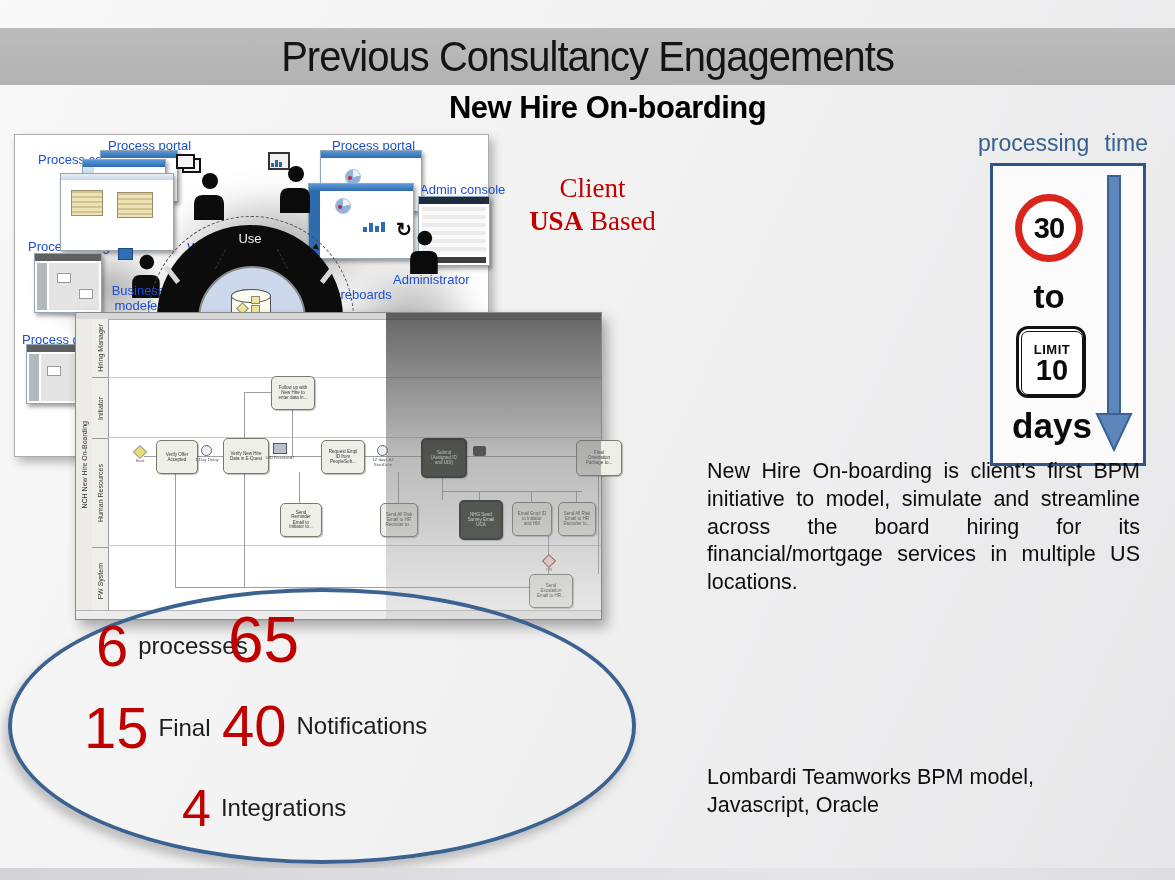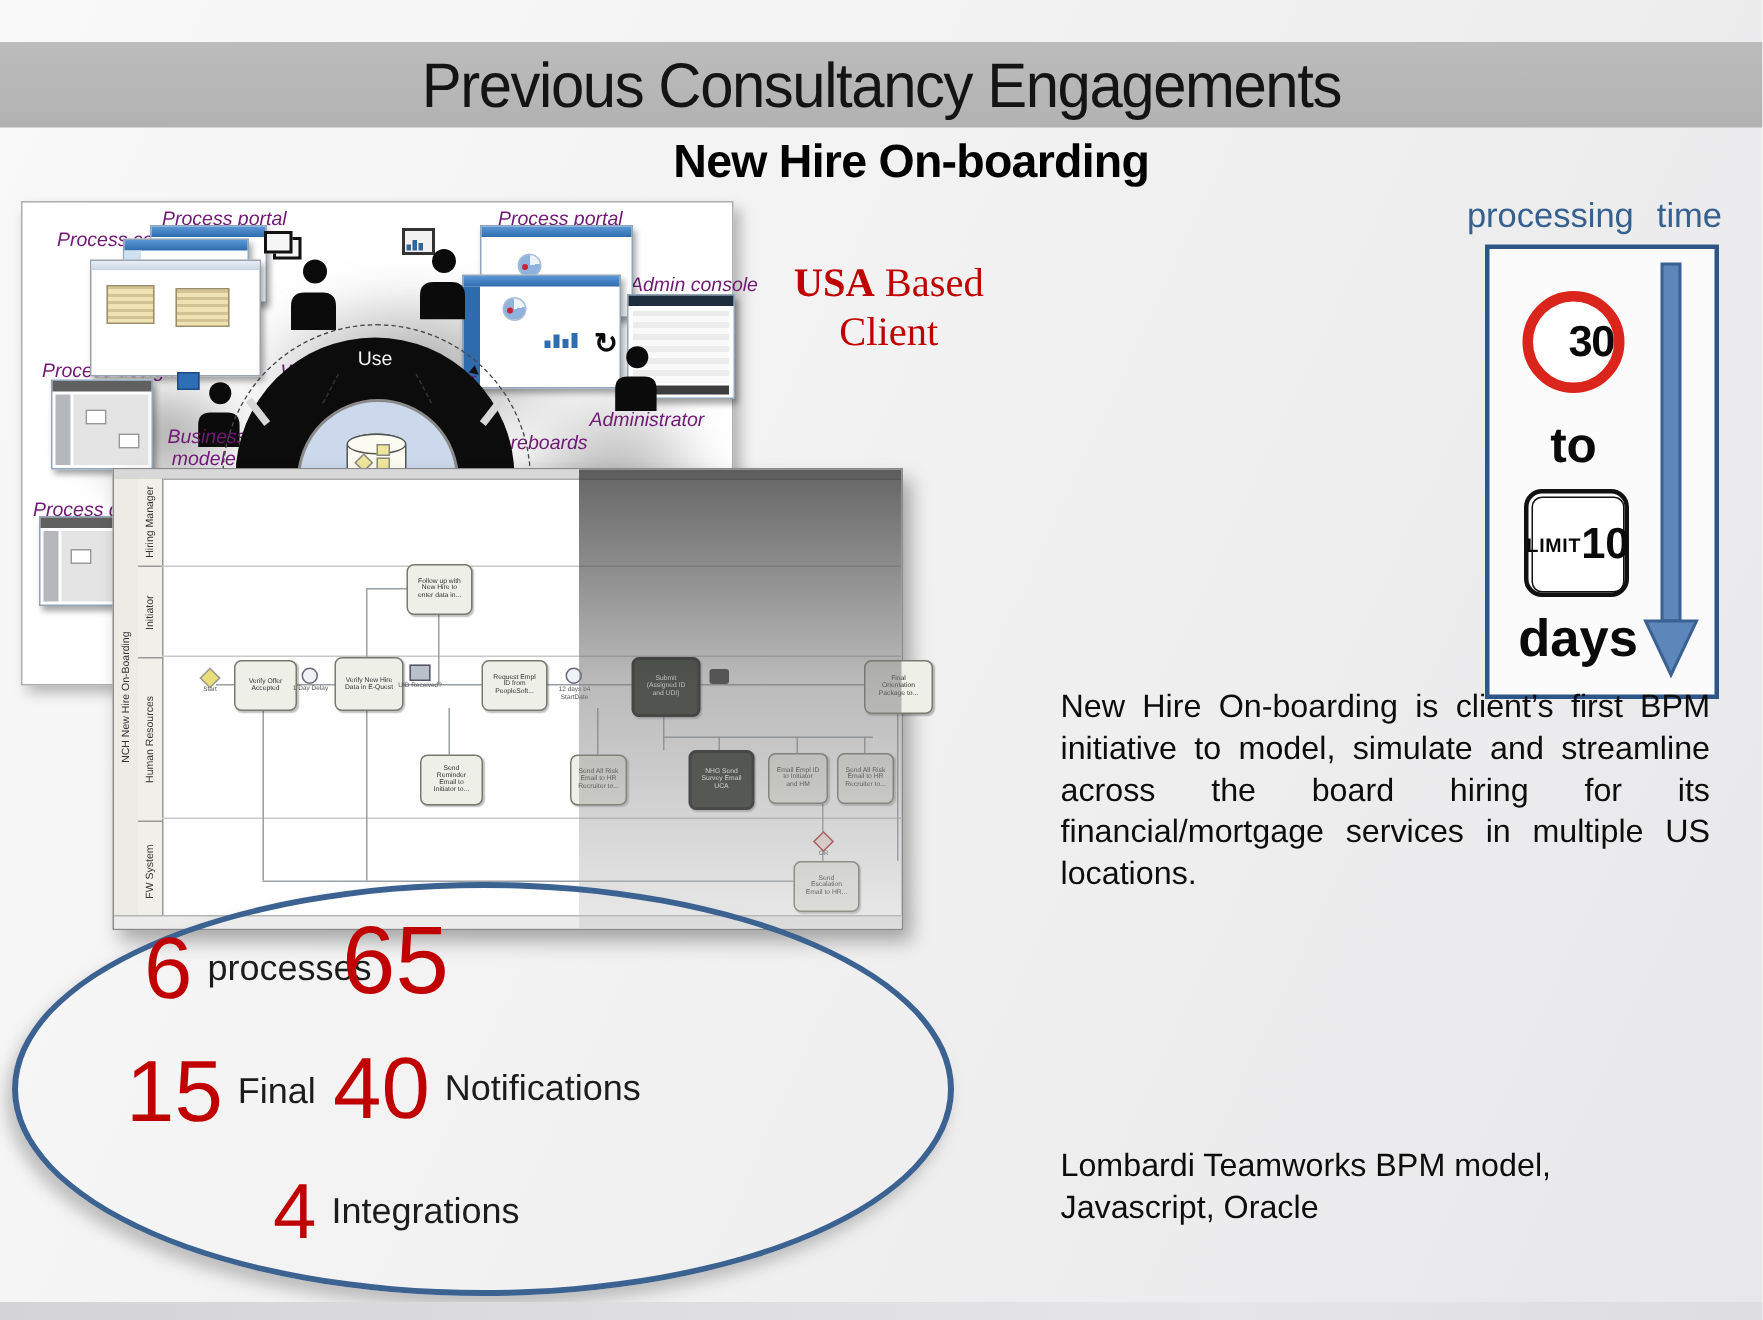--- a/index.html
+++ b/index.html
@@ -15,21 +15,21 @@
     background:linear-gradient(180deg,#bcbcbc,#b2b2b2);
     display:flex;align-items:center;justify-content:center;}
   #title-bar .t{font-size:42px;color:#141414;transform:scaleX(.95);letter-spacing:-1px;white-space:nowrap;}
   #subtitle{left:40px;top:90px;width:1135px;text-align:center;
     font-size:31px;font-weight:bold;color:#000;letter-spacing:-.5px;}
 
   
   #collage{left:14px;top:134px;width:473px;height:321px;background:#fff;
     border:1px solid #adadad;box-shadow:4px 5px 9px rgba(0,0,0,.28);}
   .smoke{position:absolute;border-radius:50%;filter:blur(12px);background:radial-gradient(rgba(70,70,70,.5),rgba(70,70,70,0) 70%);}
-  .clabel{position:absolute;font-size:13px;color:#701a75;white-space:nowrap;font-style:italic;}
+  .clabel{position:absolute;font-size:13px;color:#1d4ed8;white-space:nowrap;}
 
   .tw{position:absolute;background:#fff;border:1px solid #8fa6bb;box-shadow:2px 3px 4px rgba(0,0,0,.35);}
   .tw .h{position:absolute;left:0;top:0;right:0;height:7px;background:linear-gradient(#5a97d6,#2f6cae);}
   .tw .h.dark{background:#1d2d3e;}
   .tw .h.gray{background:#606060;}
   .tw .side{position:absolute;left:0;top:7px;bottom:0;width:11px;background:#cfe0f0;}
   .bars{position:absolute;bottom:4px;display:flex;gap:2px;align-items:flex-end;}
   .bars i{width:4px;background:#2f6cb0;display:block;}
   .pie{position:absolute;width:14px;height:14px;border-radius:50%;
     background:conic-gradient(#eef3fa 0 22%,#8fb3dc 22% 100%);border:1px solid #a9bed6;}
@@ -104,24 +104,24 @@
   #stat-5 .num{font-size:52px;}
 
   
   #client{left:505px;top:172px;width:175px;text-align:center;color:#c00000;
     font-family:"Liberation Serif",serif;font-size:27px;line-height:1.22;}
 
   
   #pt-label{left:968px;top:130px;width:190px;text-align:center;color:#36618e;font-size:23px;word-spacing:9px;}
   #pt-box{left:990px;top:163px;width:150px;height:297px;background:#fbfbfb;border:3px solid #2e5586;}
   #sign-30{position:absolute;left:22px;top:28px;width:54px;height:54px;border:7px solid #da251c;border-radius:50%;background:#fff;
-    display:flex;align-items:center;justify-content:flex-end;font-size:29px;font-weight:800;color:#0a0a0a;letter-spacing:-1px;}
+    display:flex;align-items:center;justify-content:center;font-size:29px;font-weight:800;color:#0a0a0a;letter-spacing:-1px;}
   #pt-to{position:absolute;left:0;top:112px;width:112px;text-align:center;font-size:33px;font-weight:800;color:#0a0a0a;}
   #sign-limit{position:absolute;left:23px;top:160px;width:60px;height:62px;border:3px solid #111;border-radius:12px;background:#fff;padding:2px;}
-  #sign-limit .in{width:100%;height:100%;border:1.5px solid #111;border-radius:7px;display:flex;flex-direction:row;
+  #sign-limit .in{width:100%;height:100%;border:1.5px solid #111;border-radius:7px;display:flex;flex-direction:column;
     align-items:center;justify-content:center;}
   #sign-limit .l1{font-size:13px;font-weight:800;color:#0a0a0a;letter-spacing:.5px;}
   #sign-limit .l2{font-size:29px;font-weight:800;color:#0a0a0a;line-height:.9;}
   #pt-days{position:absolute;left:0;top:240px;width:118px;text-align:center;font-size:35px;font-weight:800;color:#0a0a0a;}
   #pt-arrow{position:absolute;right:8px;top:8px;}
 
   
   .section{position:absolute;left:707px;width:433px;color:#0d0d0d;}
   .section h3{margin:0 0 7px 0;font-size:22px;text-decoration:underline;}
   .section p{margin:0;font-size:21.5px;line-height:1.295;}
@@ -395,22 +395,22 @@
 <div class="stat" id="stat-4" style="left:222px;top:700px;">
   <span class="num">40</span>
   <span class="lbl">Notifications</span>
 </div>
 <div class="stat" id="stat-5" style="left:182px;top:785px;">
   <span class="num">4</span>
   <span class="lbl">Integrations</span>
 </div>
 
 <div class="abs" id="client">
+  <div>Client</div>
   <div><b>USA</b><span> Based</span></div>
-  <div>Client</div>
 </div>
 
 <div class="abs" id="pt-label">processing time</div>
 <div class="abs" id="pt-box">
   <div id="sign-30">
       <span>30</span>
     </div>
   <div id="pt-to">to</div>
   <div id="sign-limit">
     <div class="in">

